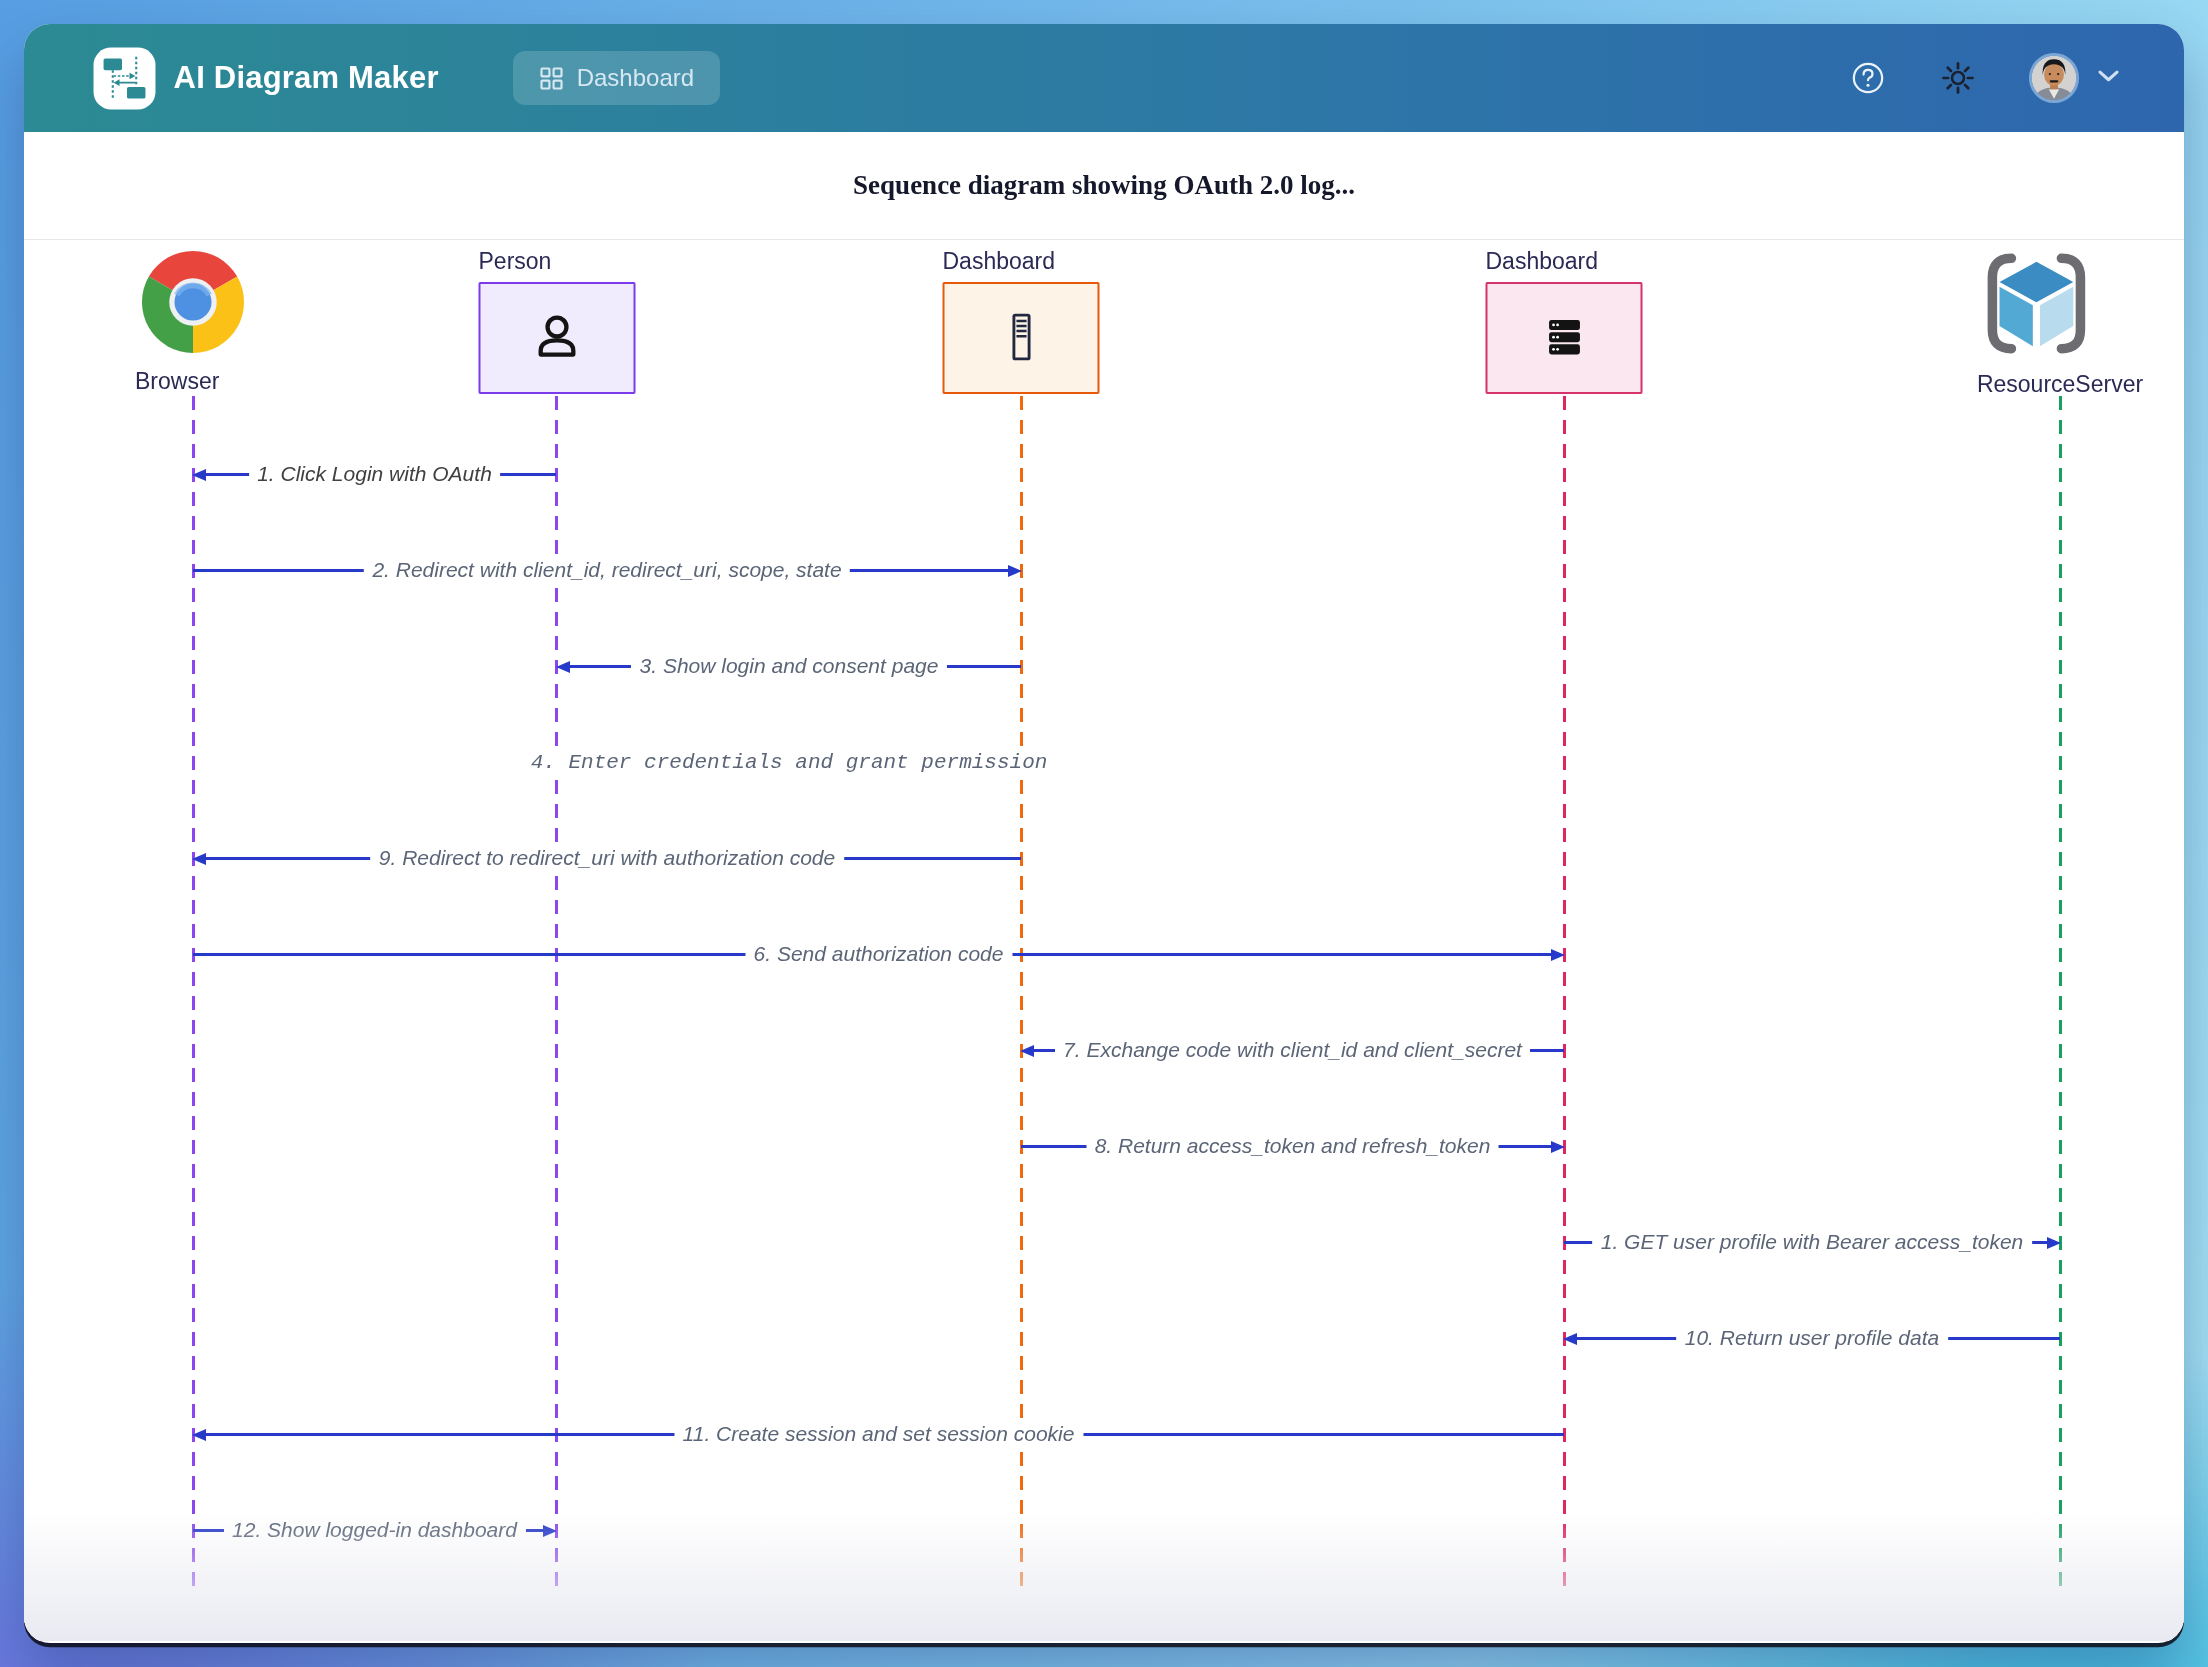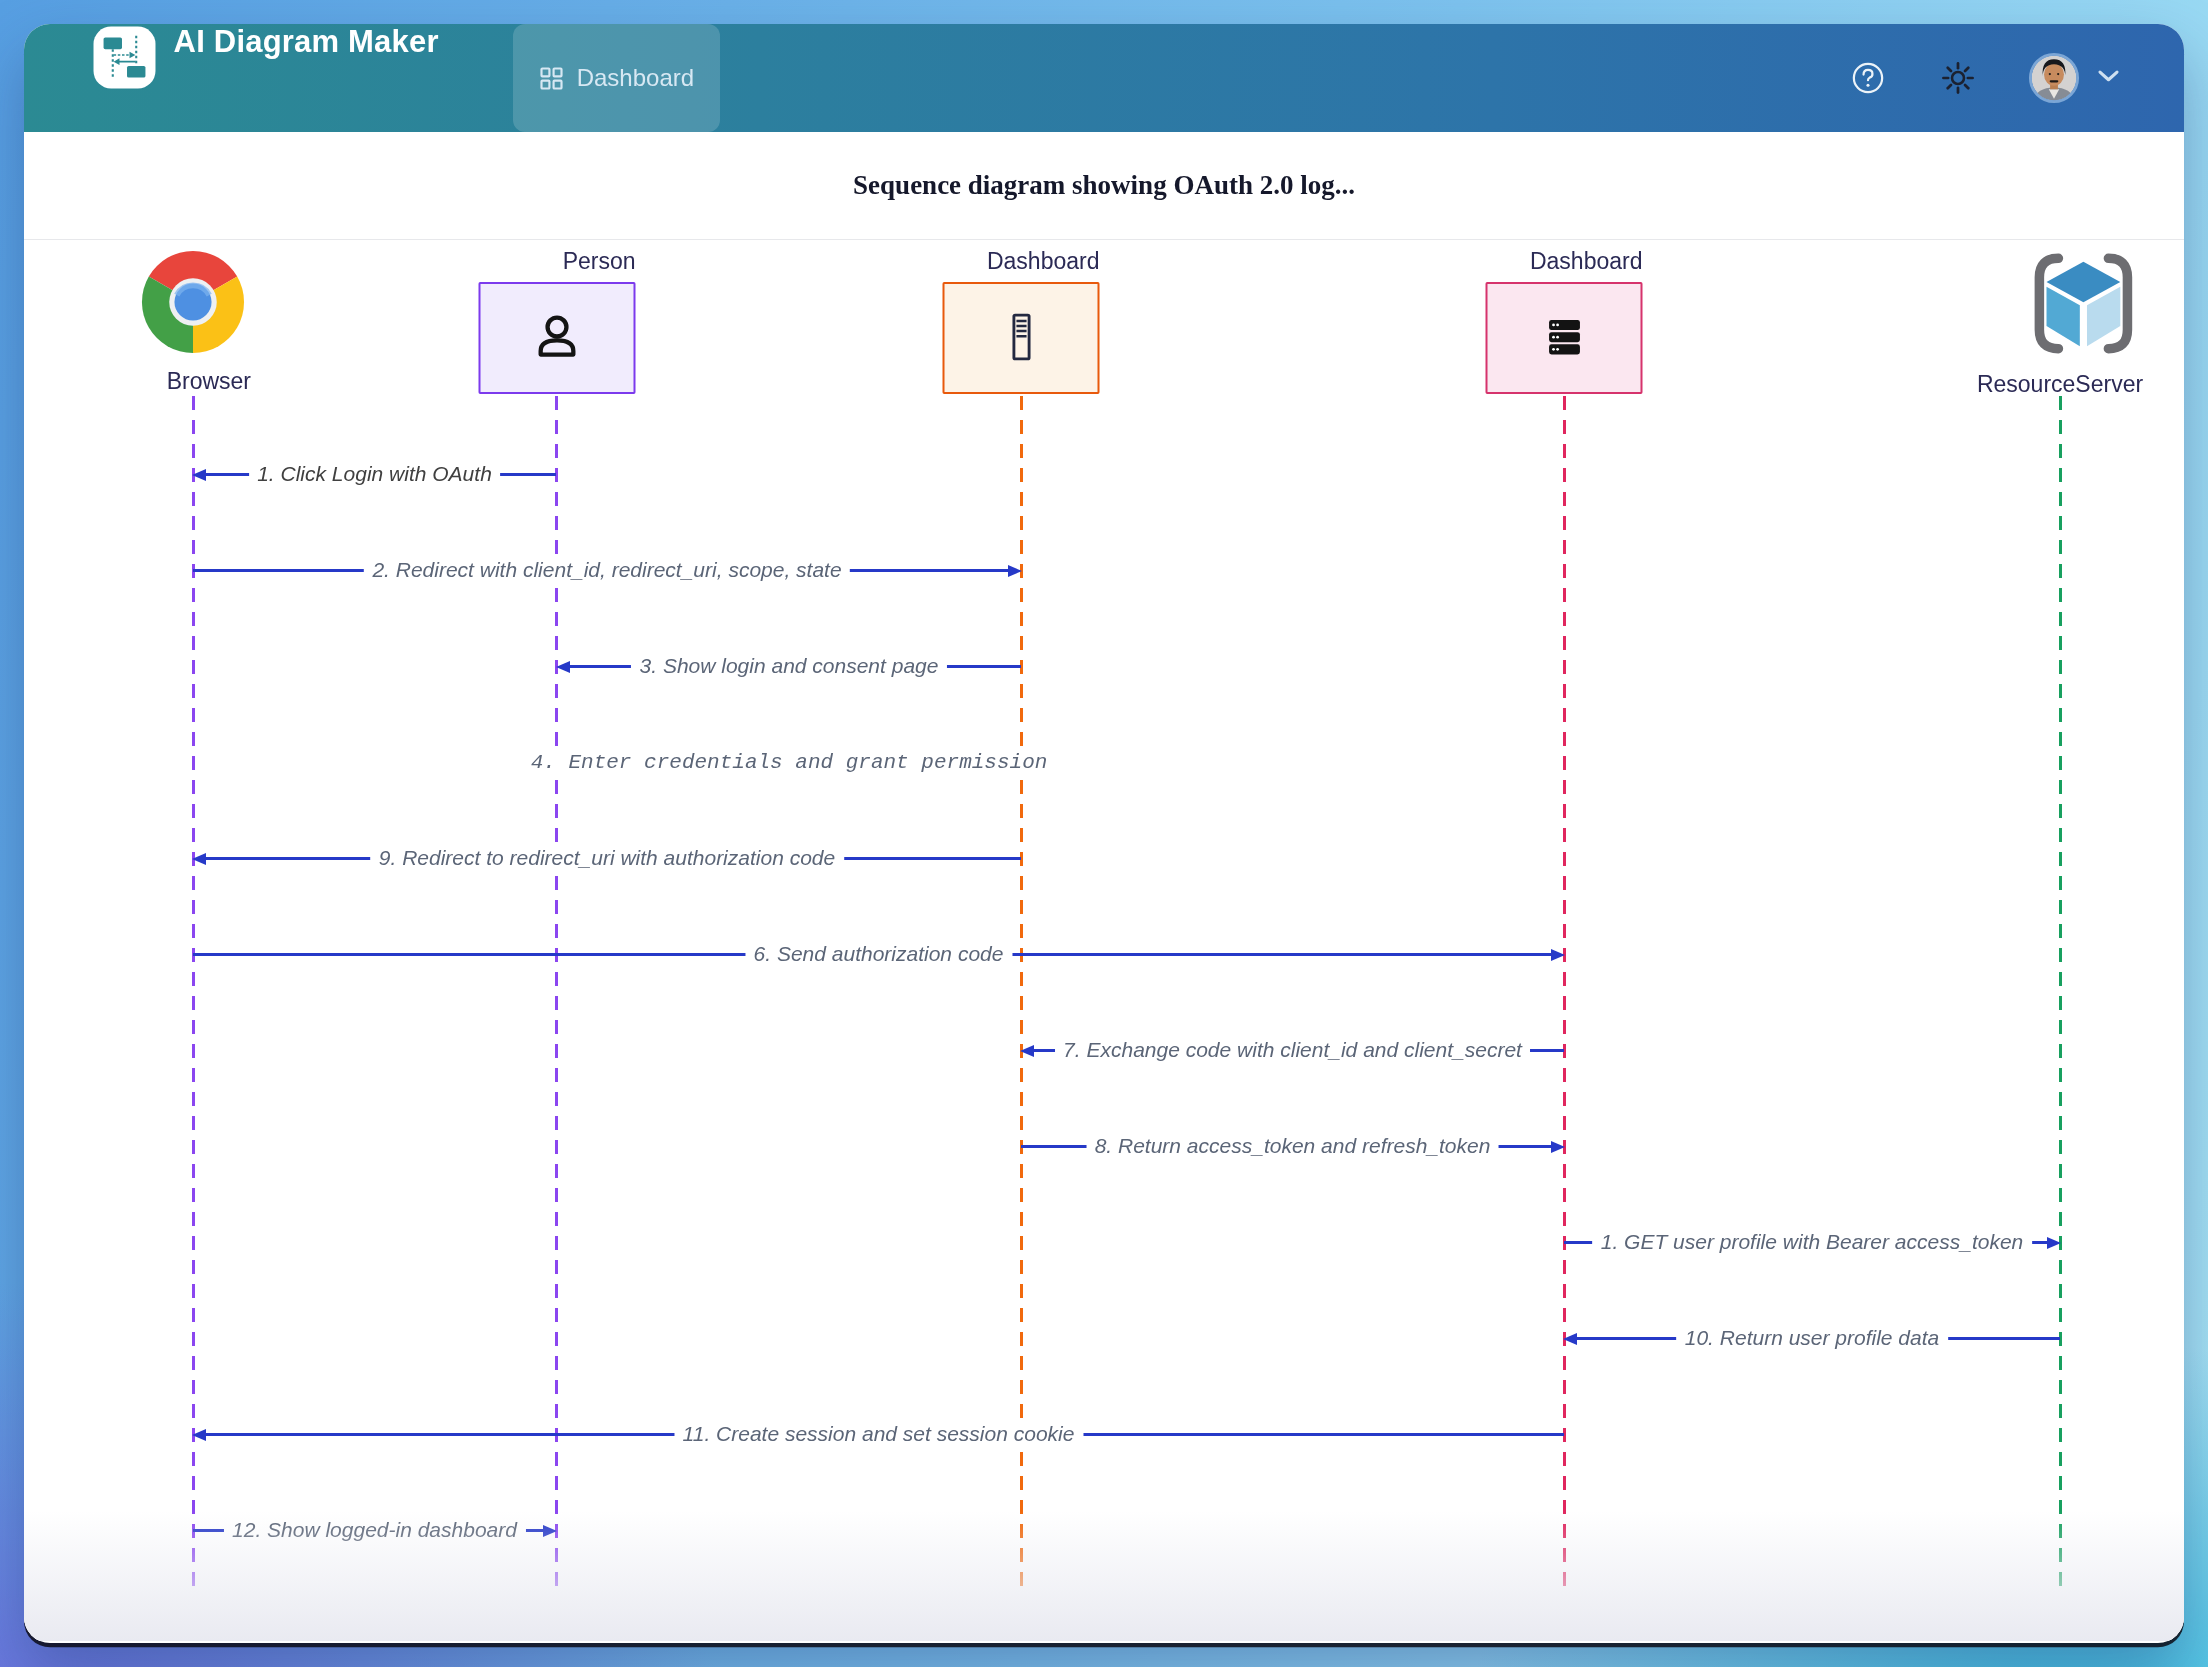--- a/index.html
+++ b/index.html
@@ -11,21 +11,21 @@
       radial-gradient(1297px 951px at 0% 110%, #6c63da 0%, rgba(108,99,218,0) 58%),
       linear-gradient(105deg, #579fe2 0%, #7dc3ee 55%, #a9e6f6 100%);
   }
   .window {
     position: absolute; left: 24px; top: 24px; width: 2160px; height: 1619px;
     border-radius: 26px; overflow: hidden; background: #fff;
     box-shadow: 0 4.3px 0 rgba(12,12,22,0.85), 0 29px 61px rgba(25,45,110,0.35);
   }
   
   .header {
-    height: 108px; display: flex; 
+    height: 108px; display: flex; align-items: center;
     padding-left: 67px; padding-right: 64px;
     background: linear-gradient(90deg, #2b8a93 0%, #2d74a9 68%, #2e66ae 100%);
   }
   .logo { width: 67px; height: 67px; flex: 0 0 auto; }
   .app-name { color: #ffffff; font-size: 31px; font-weight: 700; margin-left: 15.6px; letter-spacing: 0.2px; }
   .dash-btn {
     margin-left: 74px; display: flex; align-items: center; gap: 13px;
     background: rgba(255,255,255,0.16); border: none; cursor: pointer;
     border-radius: 12px; padding: 13px 26px;
   }
@@ -41,21 +41,21 @@
     background: #fff; border-bottom: 1.7px solid #e7e8eb;
   }
   .diagram-title { font-size: 27px; font-weight: 700; color: #15182b; font-family: Liberation Serif, serif; }
   
   .canvas { position: relative; height: 1401px; background: #fff; }
   .fade {
     position: absolute; left: 0; right: 0; bottom: 0; height: 130px; z-index: 5;
     background: linear-gradient(to bottom, rgba(233,234,241,0) 0%, #e9eaf1 100%);
     pointer-events: none;
   }
-  .actor { position: absolute; top: 0; display: flex; flex-direction: column; align-items: flex-end; z-index: 2; }
+  .actor { position: absolute; top: 0; display: flex; flex-direction: column; align-items: flex-start; z-index: 2; }
   .actor-label { font-size: 23px; color: #2b2a55; }
   .actor-label.above { margin-top: 7px; margin-bottom: 7px; height: 28px; line-height: 28px; }
   .actor-label.below { margin-top: 8.6px; }
   .actor-box {
     width: 157px; height: 112px; display: flex; align-items: center; justify-content: center;
     border: 2.6px solid; border-radius: 1.7px;
   }
   .actor-img { margin-top: 3.5px; display: flex; align-items: center; justify-content: center; }
   .lifeline { position: absolute; top: 156px; height: 1198px; width: 2.6px; z-index: 1; }
   .message { position: absolute; height: 2.6px; z-index: 3; }

